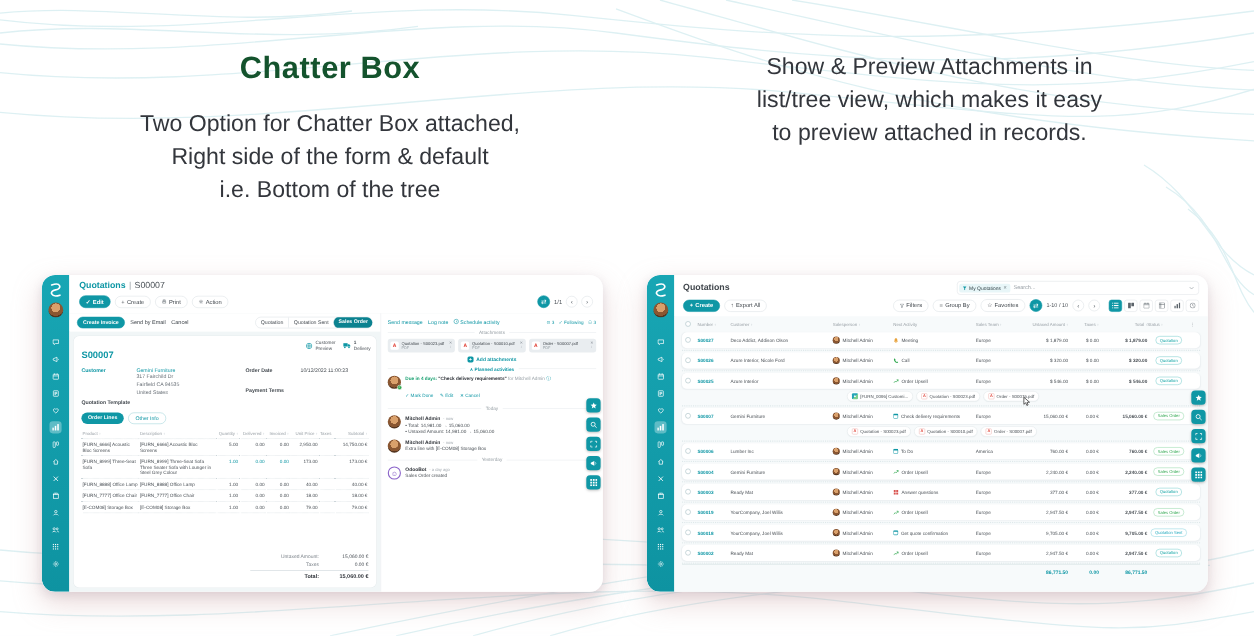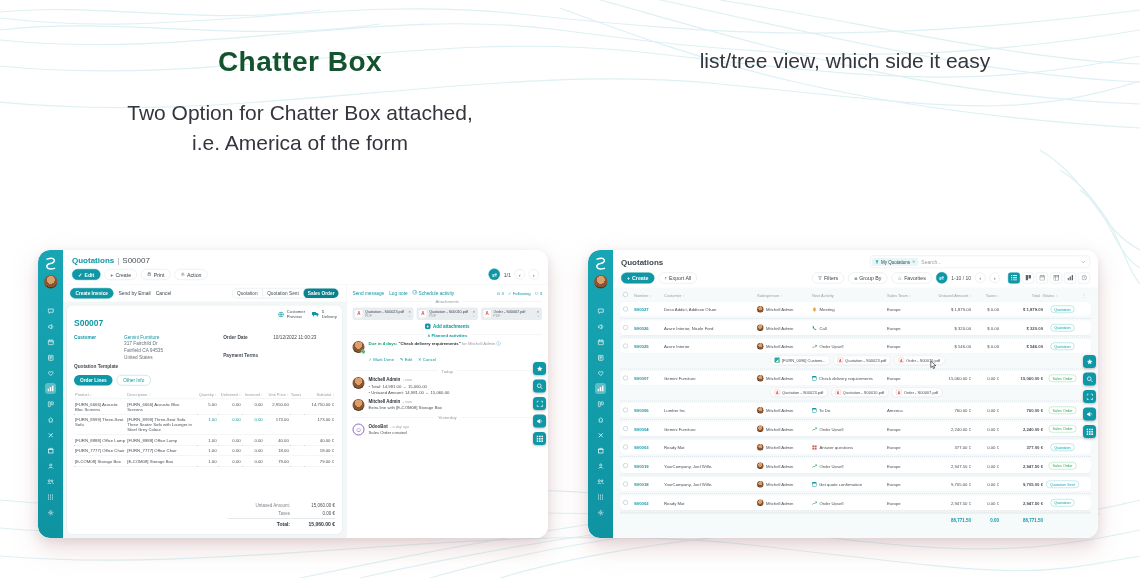--- a/index.html
+++ b/index.html
@@ -172,26 +172,29 @@
     <path d="M360,578 C560,532 760,510 980,498"></path>
     <path d="M430,578 C620,524 820,514 1040,506"></path>
     <path d="M500,578 C660,530 900,520 1100,514"></path>
   </g>
 </svg>
 
 <section class="feature fl">
   <h1>Chatter Box</h1>
   <div class="desc">
     <div>Two Option for Chatter Box attached,</div>
-    <div>i.e. America of the form</div>
+    <div>Right side of the form &amp; default</div>
+    <div>i.e. Bottom of the tree</div>
   </div>
 </section>
 <section class="feature fr">
   <div class="desc">
-    <div>list/tree view, which side it easy</div>
+    <div>Show &amp; Preview Attachments in</div>
+    <div>list/tree view, which makes it easy</div>
+    <div>to preview attached in records.</div>
   </div>
 </section>
 
 <div class="shot sl">
 <div class="inner">
   <aside class="sbar">
     <svg class="slogo" viewBox="0 0 34 34">
           <path d="M9 7 C 28 0, 31 15, 17 17 C 3 19, 7 34, 26 28" stroke="#fff" stroke-width="3.4" fill="none" stroke-linecap="round"></path>
         </svg>
     <div class="savatar"></div>

